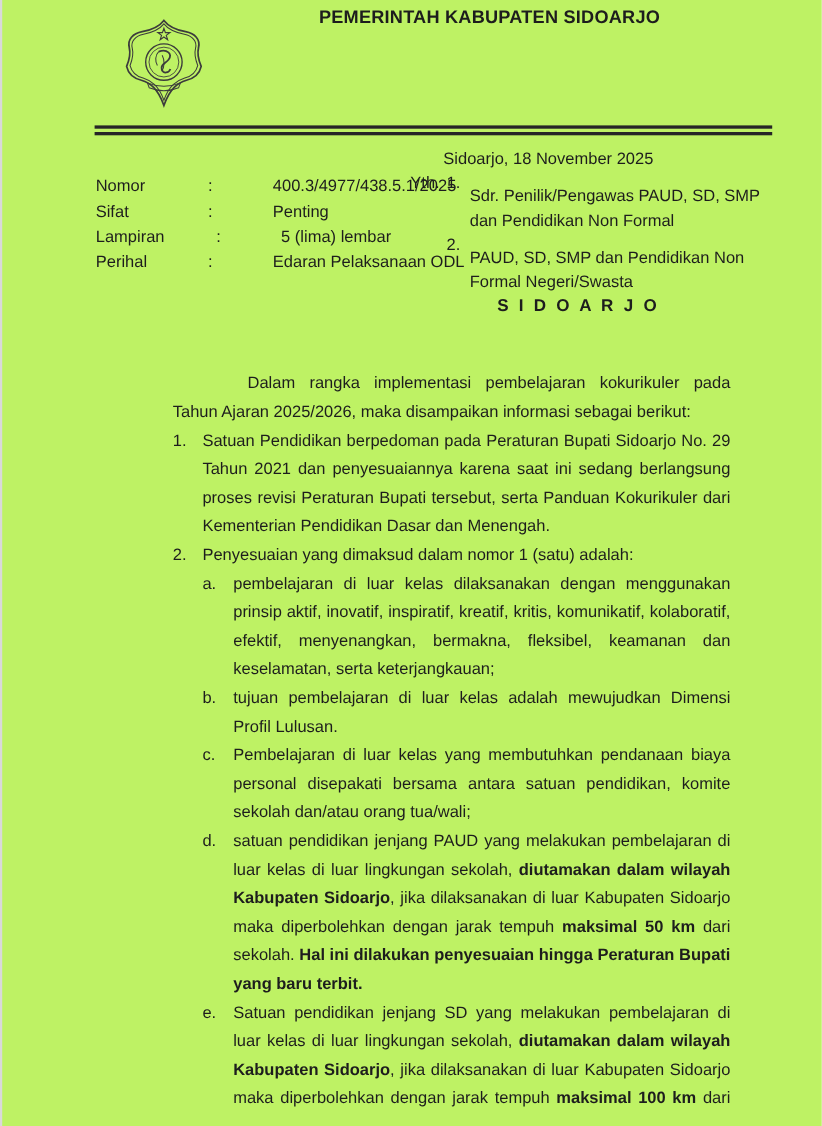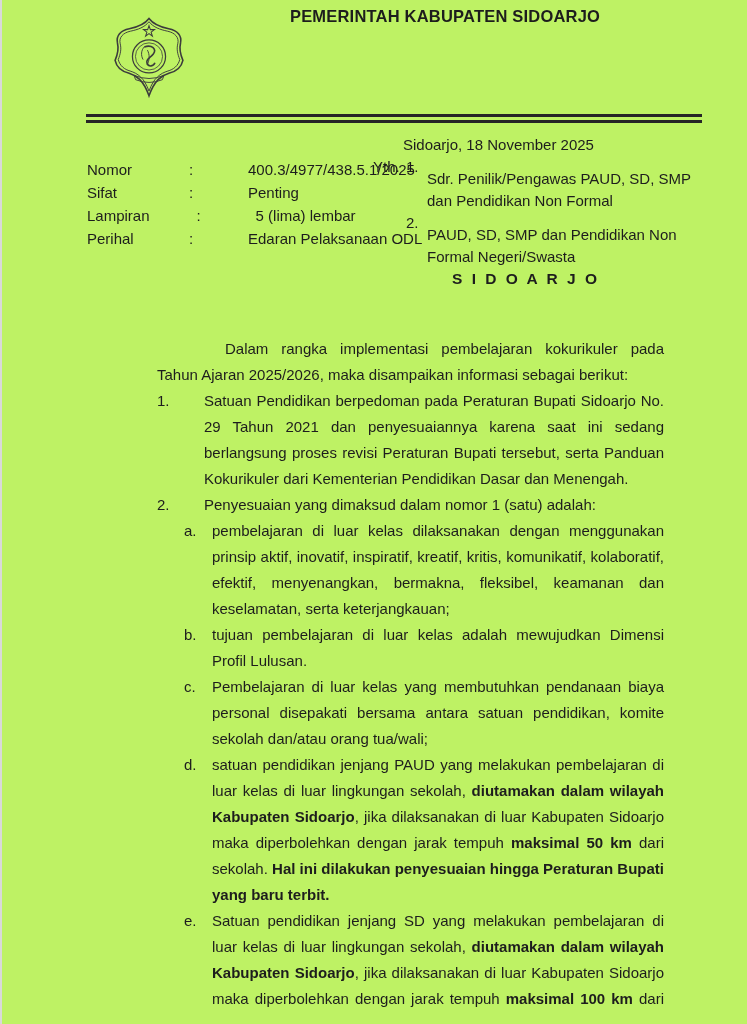--- a/index.html
+++ b/index.html
@@ -41,21 +41,21 @@
   .rnum{width:21px;flex:none;}
   .rtext{width:272px;margin-top:12px;}
   .rdi{margin-left:34px;}
   .rcity{margin-left:79px;font-weight:bold;letter-spacing:2.5px;font-size:15.5px;margin-top:0px;}
 
   
   .letter-body{position:absolute;left:155px;top:336px;width:507px;font-size:15px;line-height:26px;text-align:justify;}
   .intro{margin:0;text-indent:68px;}
   .li{display:flex;}
   .num{width:27px;flex:none;}
-  .litext{flex:1;text-align:justify;margin-left:20px;}
+  .litext{flex:1;text-align:justify;}
   .sub{display:flex;margin-left:27px;}
   .letter{width:28px;flex:none;}
   .subtext{flex:1;text-align:justify;}
   .cut{text-align-last:justify;}
   b{font-weight:bold;}
 
   .seal-stroke{fill:none;stroke:#3c3c3c;}
 </style>
 </head>
 <body>

